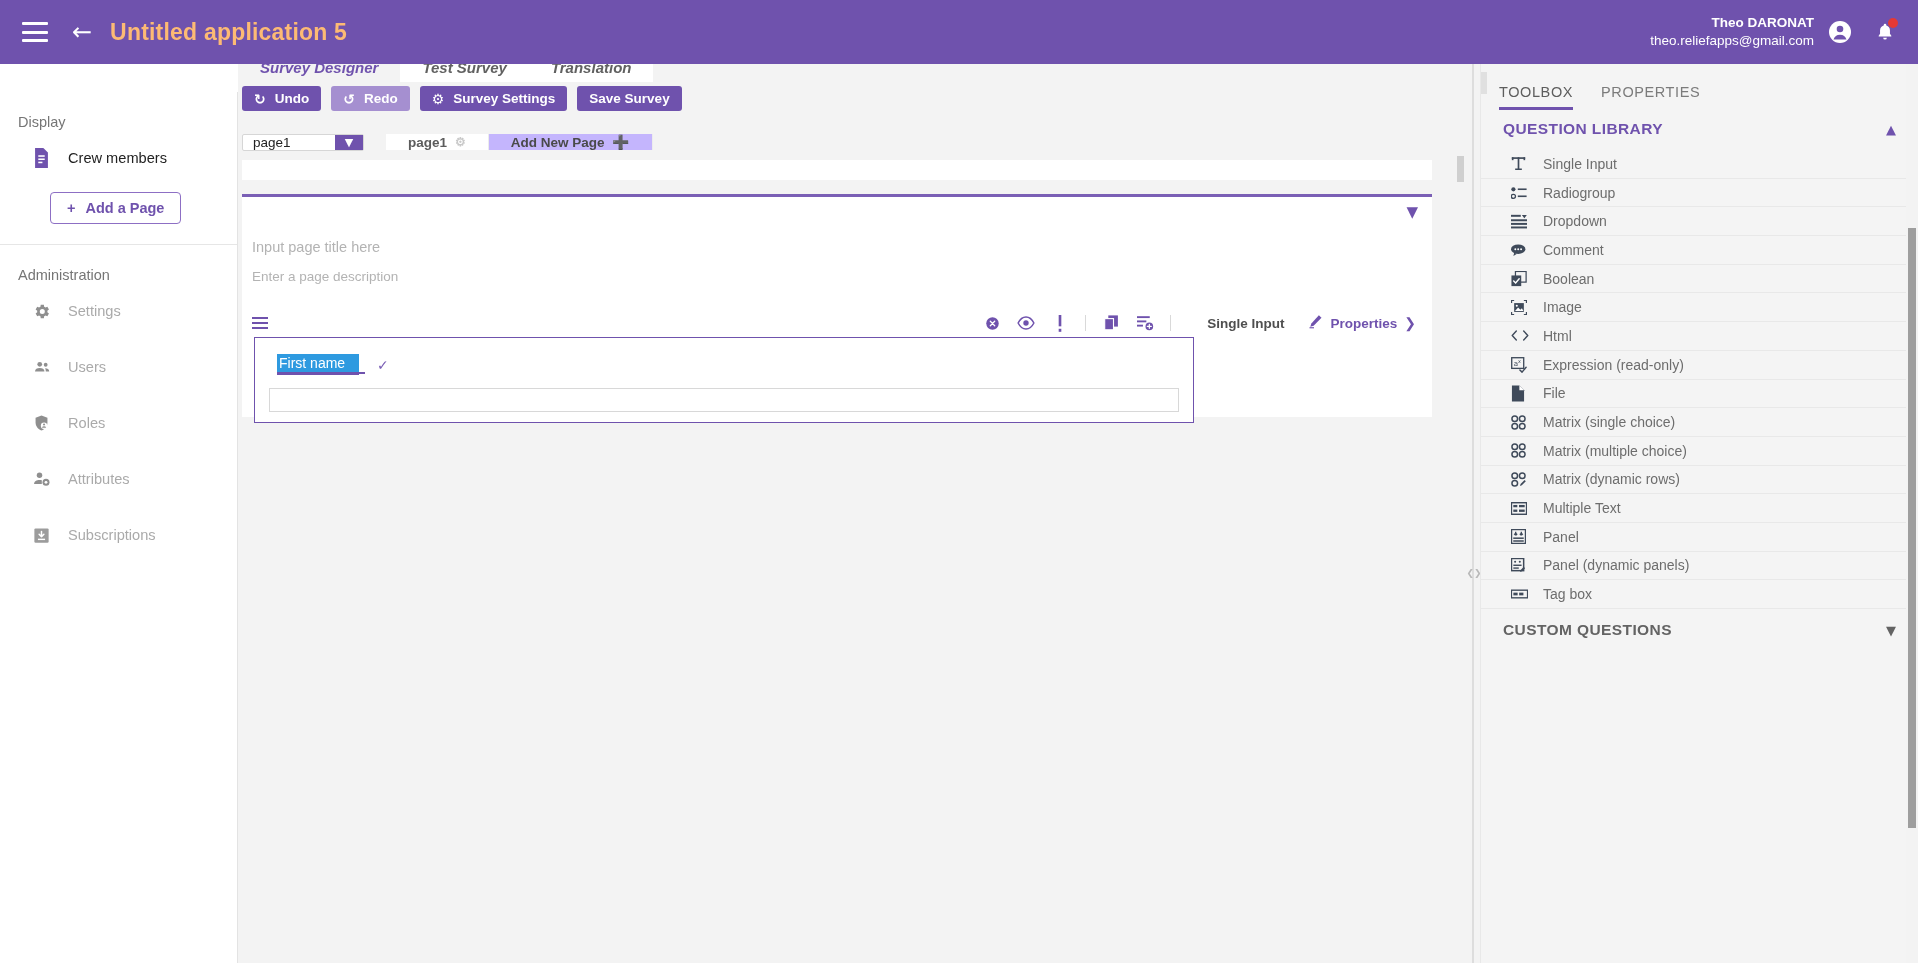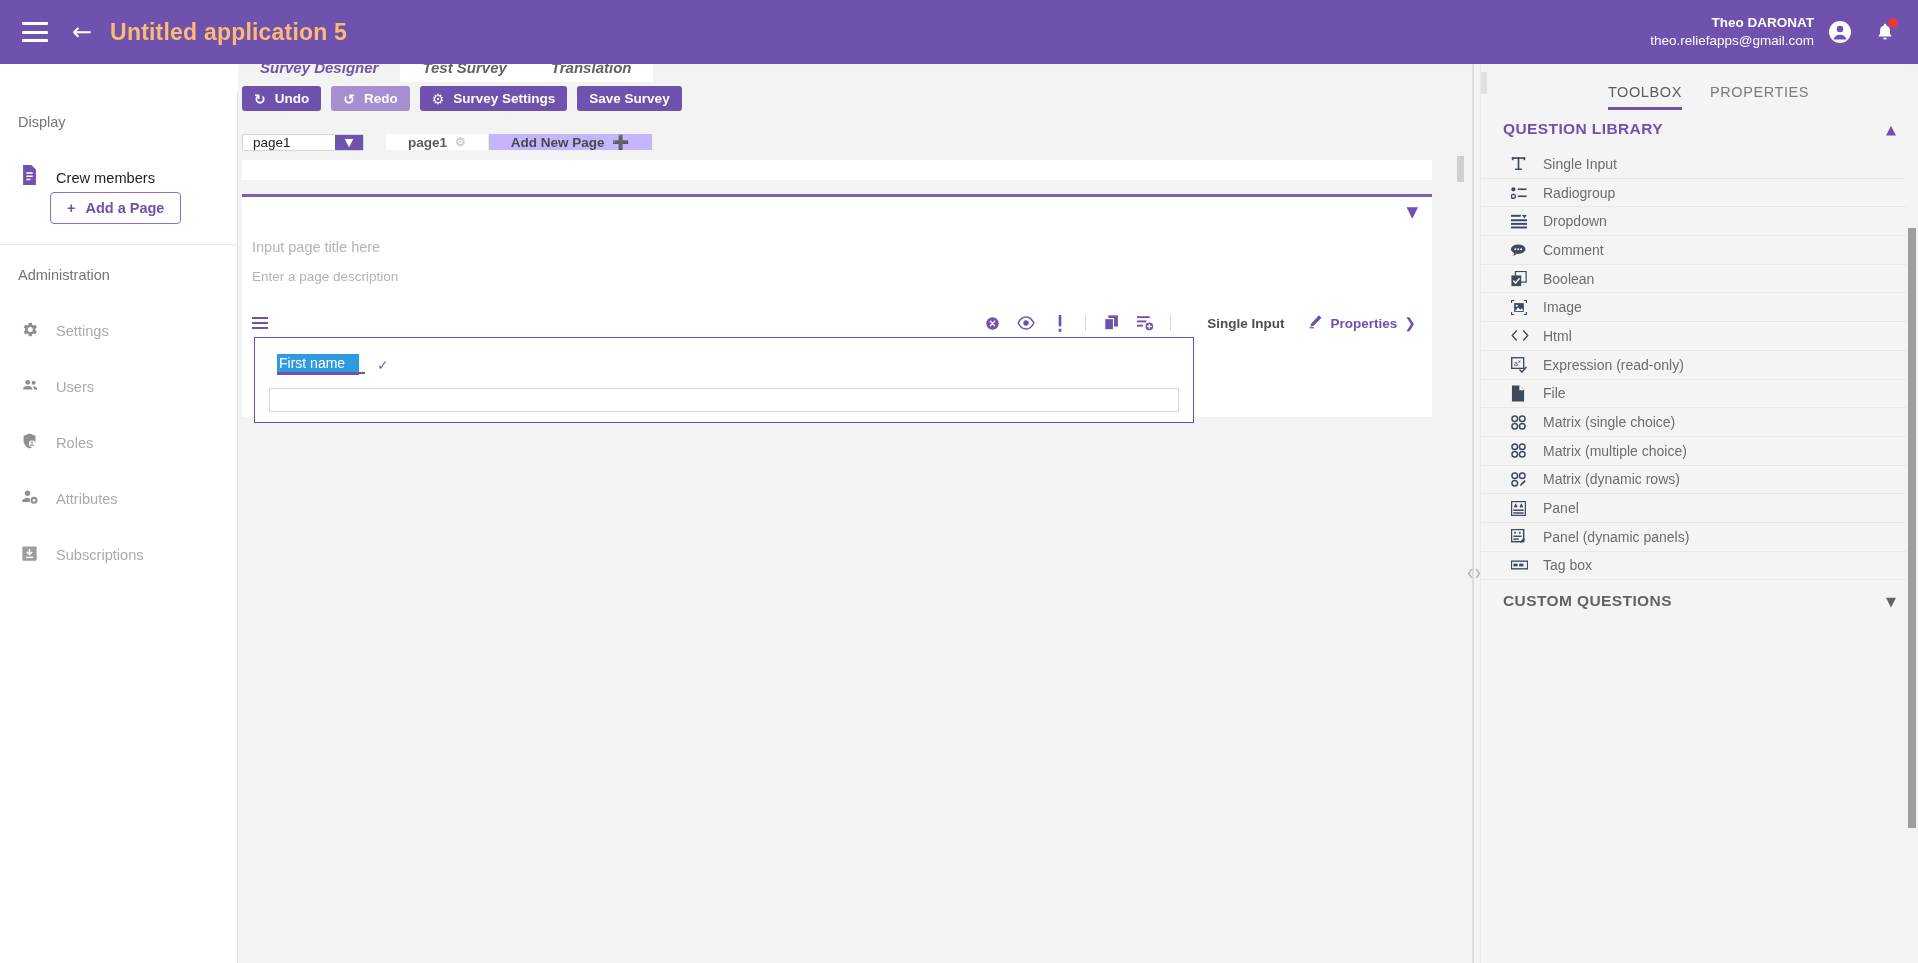--- a/index.html
+++ b/index.html
@@ -56,22 +56,22 @@
     background: #fff;
     border-right: 1px solid #e3e3e3;
     z-index: 20;
     margin-top: 28px;
   }
   .side-group-title {
     font-size: 14.5px; color: #757575;
     padding: 22px 0 0 18px;
   }
   .side-item {
-    display: flex; align-items: flex-end;
-    height: 56px; padding-left: 20px;
+    display: flex; align-items: center;
+    height: 56px; padding-left: 32px;
     cursor: pointer;
   }
   .side-item.dim .side-label { color: #aaaaaa; }
   .side-item .side-ico { width: 26px; display:flex; align-items:center; }
   .side-label { font-size: 14.6px; color: #222; margin-left: 10px; }
   .addpage-wrap { padding: 6px 0 16px 50px; }
   .add-page-btn {
     display: inline-flex; align-items: center; justify-content: center;
     height: 32px; padding: 0 16px;
     border: 1px solid #8d6fc4; border-radius: 4px;
@@ -263,21 +263,21 @@
     font-family: "DejaVu Sans", sans-serif;
   }
 
   .rightpanel {
     position: absolute; top: 64px; left: 1480px;
     width: 438px; height: 899px;
     background: #f4f4f4;
     border-left: 1px solid #e8e8e8;
     overflow: hidden;
   }
-  .rp-tabs { display: flex; align-items: flex-end; height: 44px; padding-left: 18px; gap: 28px; justify-content: center; }
+  .rp-tabs { display: flex; align-items: flex-end; height: 44px; padding-left: 18px; gap: 28px; }
   .rp-tab {
     font-size: 14.5px; color: #7b7b7b; letter-spacing: 0.6px;
     padding-bottom: 8px; cursor: pointer; position: relative;
   }
   .rp-tab.active { color: #5d5d5d; }
   .rp-tab.active::after {
     content:''; position:absolute; bottom: -2px; left: 0;
     width: 100%; height: 3px; background: #6f52ad;
   }
   .rp-panel-drag {
@@ -724,20 +724,32 @@
         <svg width="15" height="15" viewBox="0 0 16 16">
             <circle cx="4" cy="4" r="3" fill="none" stroke="#3f4a5a" stroke-width="1.6"></circle>
             <circle cx="12" cy="4" r="3" fill="none" stroke="#3f4a5a" stroke-width="1.6"></circle>
             <circle cx="4" cy="12" r="3" fill="none" stroke="#3f4a5a" stroke-width="1.6"></circle>
             <path d="M14.5 8.5 15.8 9.9 11.5 14.2 9.6 14.8l.6-1.9z" fill="#3f4a5a"></path>
           </svg>
       </span>
       <span class="lib-label">Matrix (dynamic rows)</span>
     </div>
 
+    <div class="lib-item">
+      <span class="lib-ico">
+        <svg width="16" height="13" viewBox="0 0 18 14">
+            <rect x="0.5" y="0.5" width="17" height="13" fill="none" stroke="#3f4a5a" stroke-width="1.6"></rect>
+            <rect x="2.6" y="3" width="4.5" height="2.6" fill="#3f4a5a"></rect>
+            <rect x="9" y="3" width="6.4" height="2.6" fill="#3f4a5a"></rect>
+            <rect x="2.6" y="8.2" width="4.5" height="2.6" fill="#3f4a5a"></rect>
+            <rect x="9" y="8.2" width="6.4" height="2.6" fill="#3f4a5a"></rect>
+          </svg>
+      </span>
+      <span class="lib-label">Multiple Text</span>
+    </div>
 
     <div class="lib-item">
       <span class="lib-ico">
         <svg width="15" height="15" viewBox="0 0 16 16">
             <rect x="0.5" y="0.5" width="15" height="15" fill="none" stroke="#3f4a5a" stroke-width="1.6"></rect>
             <path d="M5 3v3.6M5 6.6 3.4 5M5 6.6 6.6 5M11 3v3.6M11 6.6 9.4 5M11 6.6 12.6 5" stroke="#3f4a5a" stroke-width="1.4" fill="none"></path>
             <rect x="2.4" y="9" width="11.2" height="1.6" fill="#3f4a5a"></rect>
             <rect x="2.4" y="12" width="11.2" height="1.6" fill="#3f4a5a"></rect>
           </svg>
       </span>

